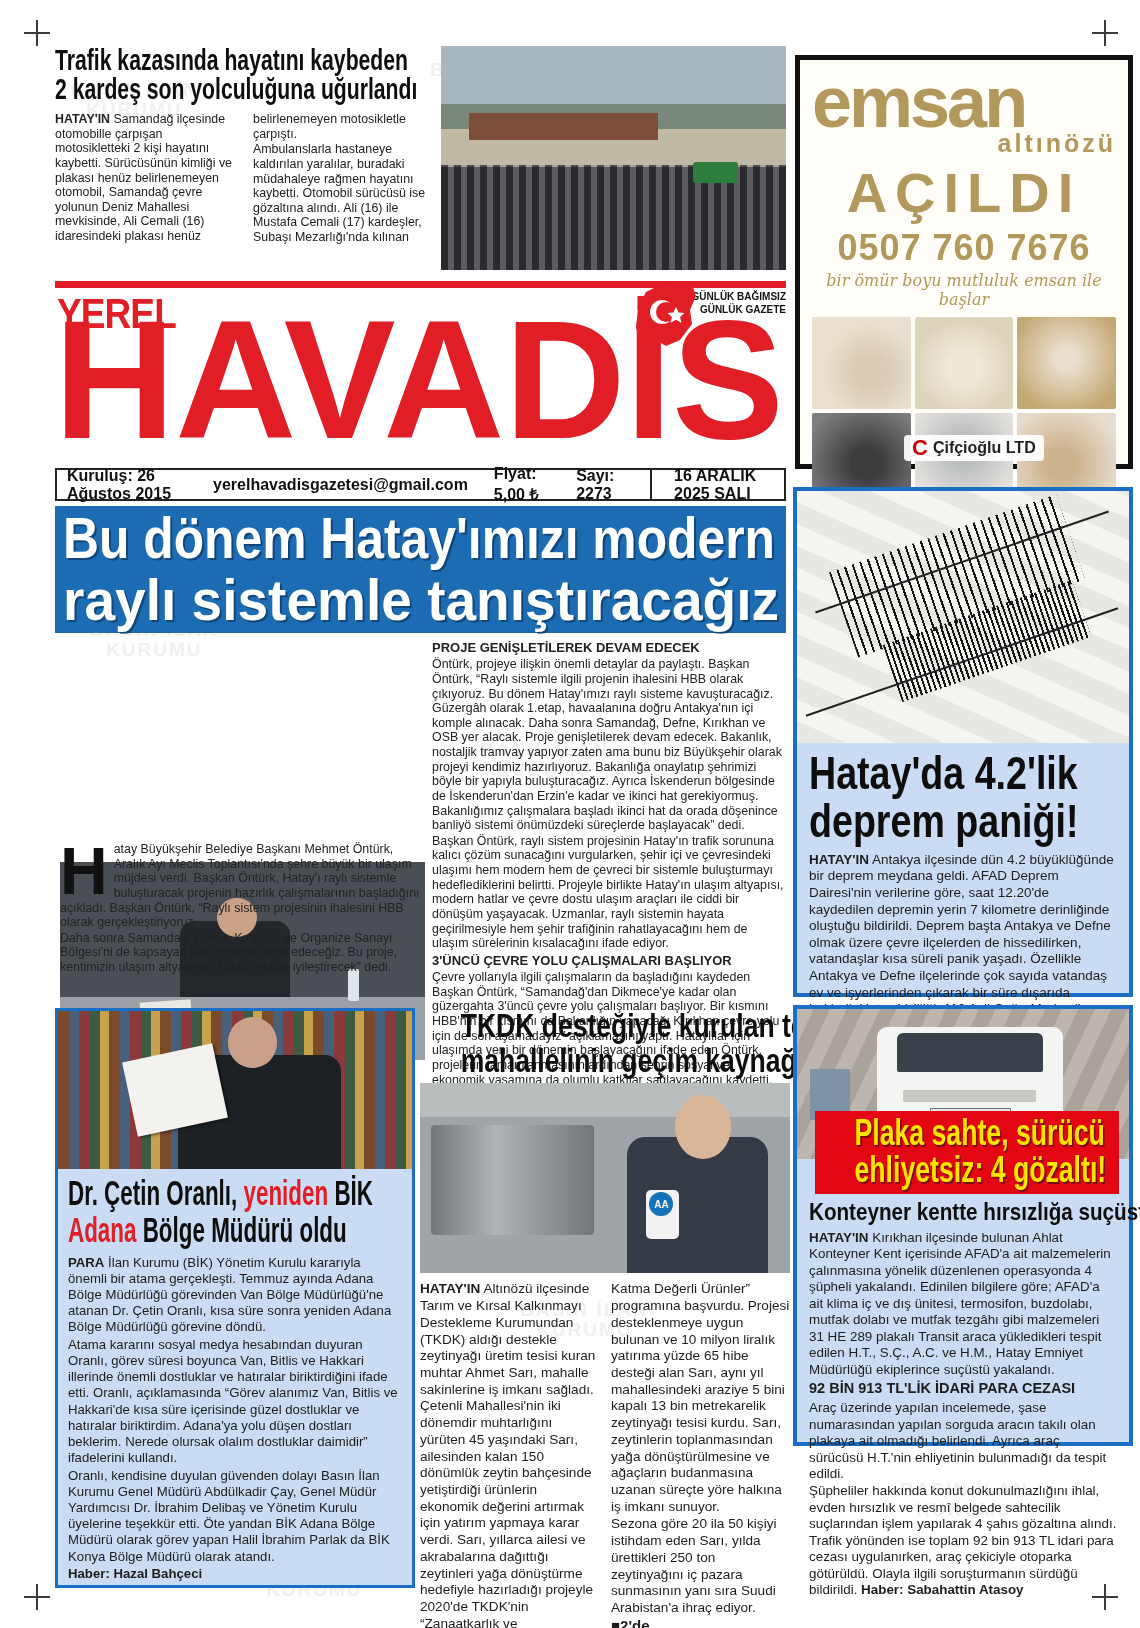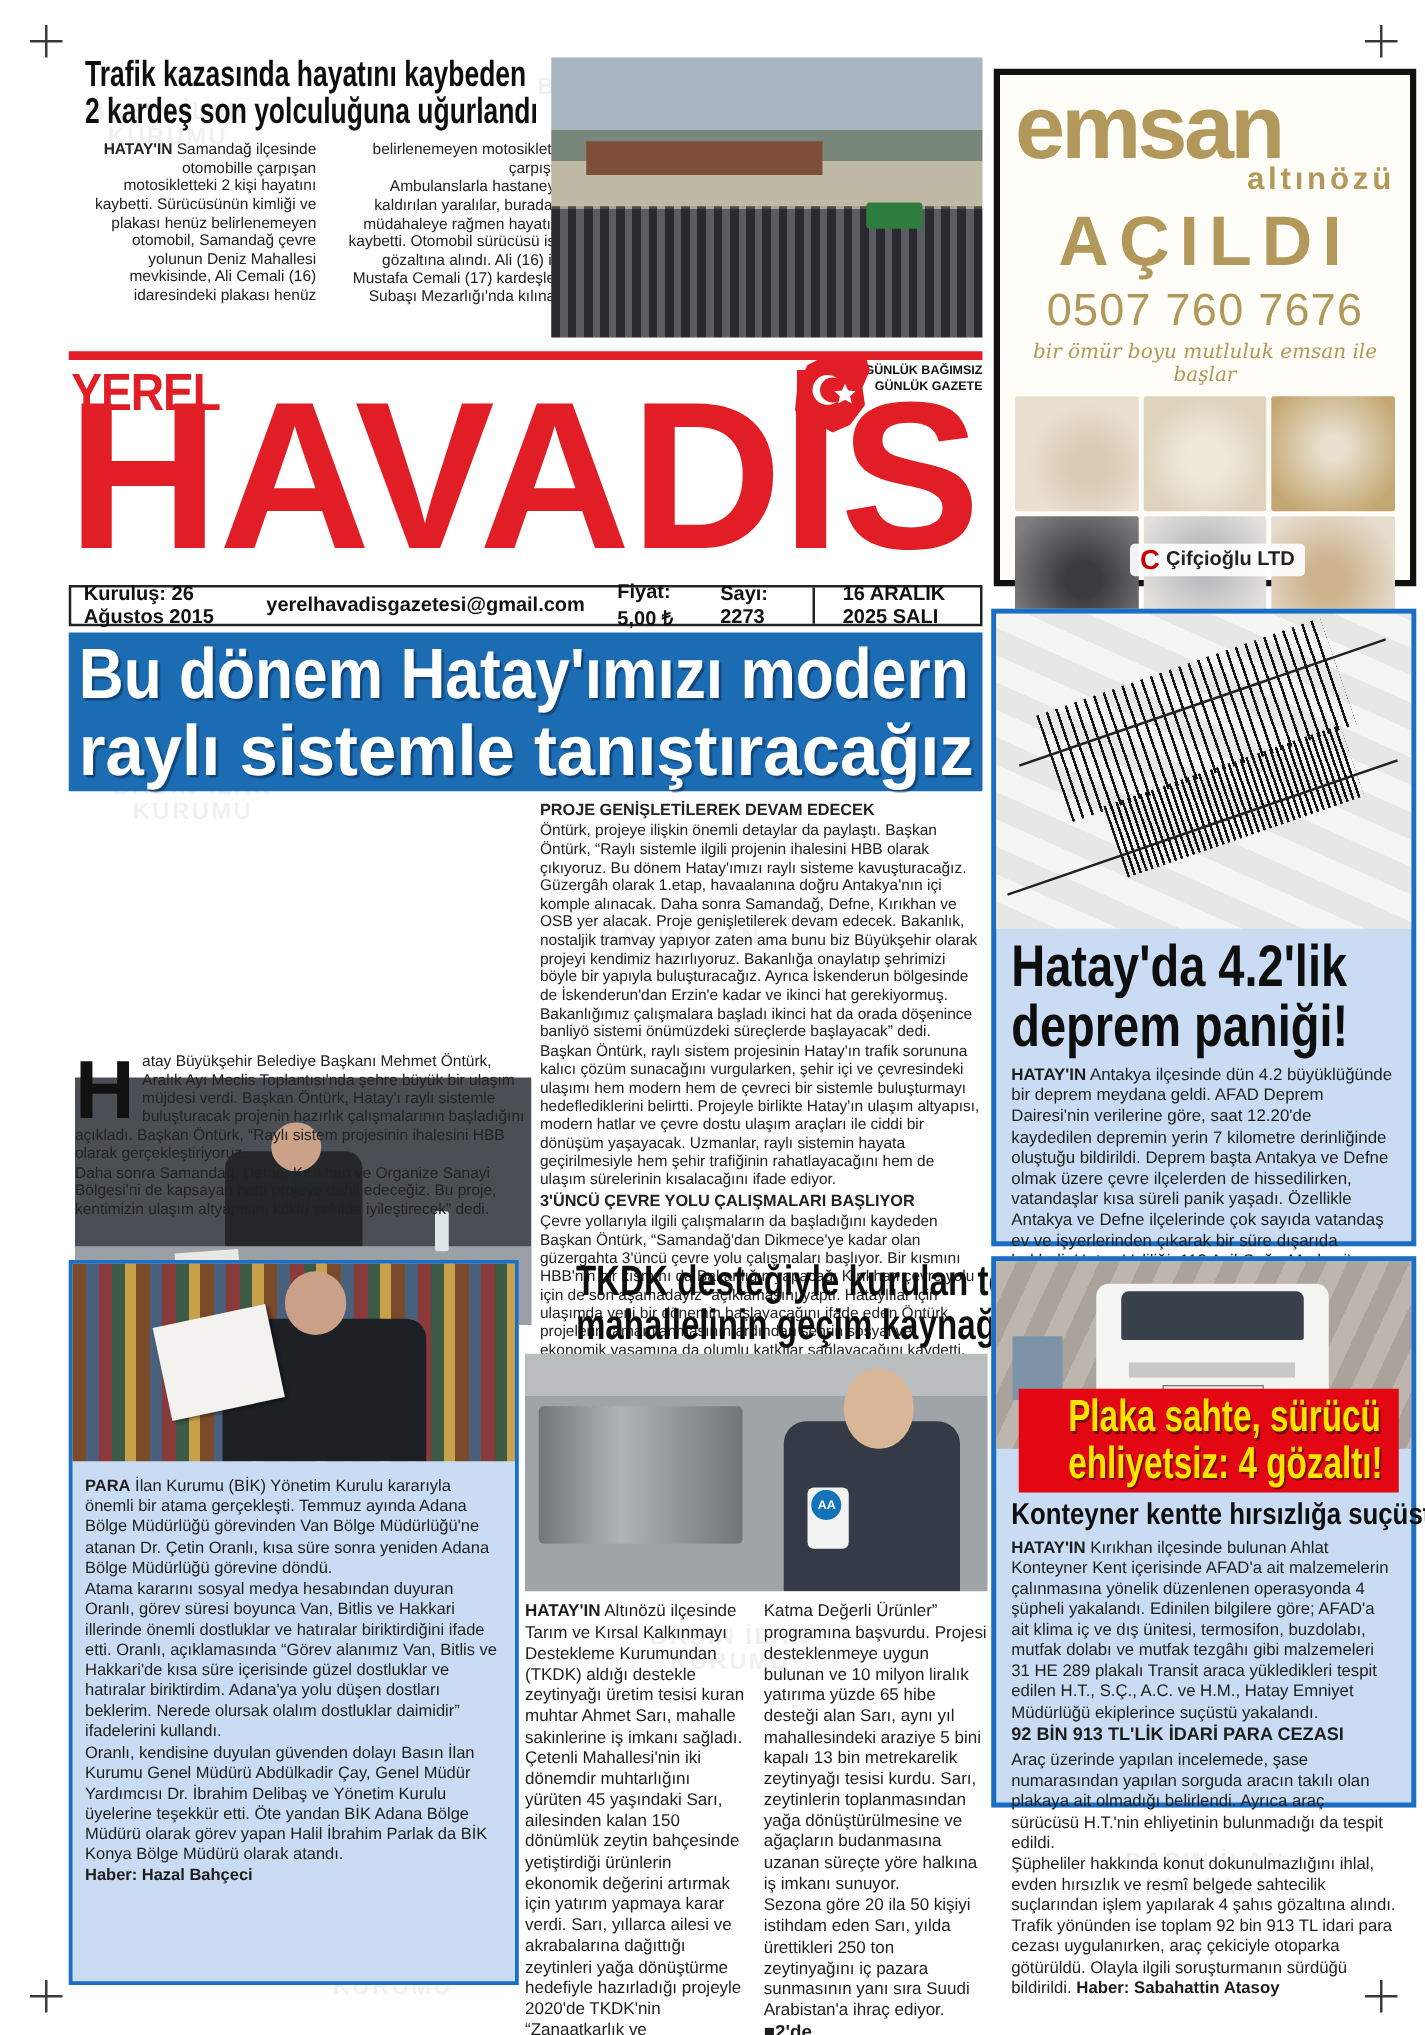--- a/index.html
+++ b/index.html
@@ -23,21 +23,21 @@
   .cond{white-space:nowrap;transform-origin:left top;display:block;font-weight:bold;color:#0e0e0e;}
   
   .top-headline{font-size:29px;line-height:1.0;margin-bottom:8px;}
   .twocol{column-count:2;column-gap:13px;}
   
   .ad-box{border:5px solid #111;background:#fffdf7;box-sizing:border-box;padding:10px 12px 8px 12px;}
   .gold{color:#b2985a;}
   .ad-brand{font-size:72px;font-weight:bold;letter-spacing:-3px;line-height:.9;}
   .ad-sub{font-size:25px;font-weight:bold;text-align:right;margin-top:-6px;letter-spacing:3px;}
   .ad-open{font-size:56px;font-weight:bold;text-align:center;letter-spacing:8px;margin-top:2px;}
-  .ad-phone{font-size:36px;font-weight:normal;text-align:center;letter-spacing:1px;margin-top:2px;}
+  .ad-phone{font-size:36px;font-weight:bold;text-align:center;letter-spacing:1px;margin-top:2px;}
   .ad-slogan{font-family:"DejaVu Serif",serif;font-style:italic;font-size:16px;text-align:center;margin-top:2px;}
   .ad-grid{display:grid;grid-template-columns:1fr 1fr 1fr;grid-template-rows:92px 92px;gap:4px;margin-top:8px;position:relative;}
   .ad-cell{border-radius:2px;}
   .ad-logo{position:absolute;left:92px;top:118px;background:rgba(255,255,255,.92);border-radius:4px;
            padding:2px 8px;font-size:16px;font-weight:bold;color:#222;display:flex;align-items:center;gap:5px;}
   .ad-logo .cmark{color:#c00;font-size:22px;font-weight:bold;line-height:1;}
   .ad-addr{margin-top:8px;font-size:17px;font-weight:bold;color:#111;text-align:center;display:flex;justify-content:center;align-items:center;gap:6px;}
   .arcelik{color:#e30613;font-style:italic;font-weight:bold;font-size:17px;}
   .arc-dot{width:14px;height:14px;background:#e30613;border-radius:3px;display:inline-block;}
   
@@ -108,21 +108,21 @@
   <div class="wm" style="left:140px;top:1120px;"><span>BASIN İLAN</span><br><span>KURUMU</span></div>
   <div class="wm" style="left:520px;top:1300px;"><span>BASIN İLAN</span><br><span>KURUMU</span></div>
   <div class="wm" style="left:900px;top:1480px;"><span>BASIN İLAN</span><br><span>KURUMU</span></div>
   <div class="wm" style="left:250px;top:1560px;"><span>BASIN İLAN</span><br><span>KURUMU</span></div>
 
   <div class="crop" style="left:24px;top:20px;"></div>
   <div class="crop" style="left:1092px;top:20px;"></div>
   <div class="crop" style="left:24px;top:1584px;"></div>
   <div class="crop" style="left:1092px;top:1584px;"></div>
 
-  <section class="abs" style="left:68px;top:46px;width:383px;text-align:right;">
+  <section class="abs" style="left:55px;top:46px;width:383px;">
     <div class="top-headline">
       <span class="cond" style="transform:scaleX(.73);">Trafik kazasında hayatını kaybeden</span>
       <span class="cond" style="transform:scaleX(.73);">2 kardeş son yolculuğuna uğurlandı</span>
     </div>
     <div class="twocol body-sm" style="height:158px;">
       <p><b class="lead">HATAY'IN</b><span> Samandağ ilçesinde otomobille çarpışan motosikletteki 2 kişi hayatını kaybetti. Sürücüsünün kimliği ve plakası henüz belirlenemeyen otomobil, Samandağ çevre yolunun Deniz Mahallesi mevkisinde, Ali Cemali (16) idaresindeki plakası henüz belirlenemeyen motosikletle çarpıştı.</span></p>
       <p><span>Ambulanslarla hastaneye kaldırılan yaralılar, buradaki müdahaleye rağmen hayatını kaybetti. Otomobil sürücüsü ise gözaltına alındı. Ali (16) ile Mustafa Cemali (17) kardeşler, Subaşı Mezarlığı'nda kılınan cenaze namazının ardından toprağa verildi. </span><b class="credit">AA</b></p>
     </div>
   </section>
 
@@ -227,20 +227,24 @@
     </div>
   </aside>
 
   <section class="abs lightblue" style="left:55px;top:1008px;width:360px;height:580px;border:3px solid #1a6fc4;box-sizing:border-box;">
     <div class="photo books" style="width:100%;height:158px;">
       <div class="fig"></div>
       <div class="head"></div>
       <div class="book"></div>
     </div>
     <div style="padding:6px 10px 0 10px;">
+      <div>
+        <span class="cond" style="font-size:35px;transform:scaleX(.64);line-height:1.05;"><span class="h-black">Dr. Çetin Oranlı, </span><span class="h-red">yeniden</span><span class="h-black"> BİK</span></span>
+        <span class="cond" style="font-size:35px;transform:scaleX(.64);line-height:1.05;"><span class="h-red">Adana</span><span class="h-black"> Bölge Müdürü oldu</span></span>
+      </div>
       <div class="body-md" style="margin-top:6px;font-size:13.2px;">
         <p><b class="lead">PARA</b><span> İlan Kurumu (BİK) Yönetim Kurulu kararıyla önemli bir atama gerçekleşti. Temmuz ayında Adana Bölge Müdürlüğü görevinden Van Bölge Müdürlüğü'ne atanan Dr. Çetin Oranlı, kısa süre sonra yeniden Adana Bölge Müdürlüğü görevine döndü.</span></p>
         <p>Atama kararını sosyal medya hesabından duyuran Oranlı, görev süresi boyunca Van, Bitlis ve Hakkari illerinde önemli dostluklar ve hatıralar biriktirdiğini ifade etti. Oranlı, açıklamasında “Görev alanımız Van, Bitlis ve Hakkari'de kısa süre içerisinde güzel dostluklar ve hatıralar biriktirdim. Adana'ya yolu düşen dostları beklerim. Nerede olursak olalım dostluklar daimidir” ifadelerini kullandı.</p>
         <p>Oranlı, kendisine duyulan güvenden dolayı Basın İlan Kurumu Genel Müdürü Abdülkadir Çay, Genel Müdür Yardımcısı Dr. İbrahim Delibaş ve Yönetim Kurulu üyelerine teşekkür etti. Öte yandan BİK Adana Bölge Müdürü olarak görev yapan Halil İbrahim Parlak da BİK Konya Bölge Müdürü olarak atandı.</p>
         <p><b class="credit">Haber: Hazal Bahçeci</b></p>
       </div>
     </div>
   </section>
 
   <section class="abs" style="left:420px;top:1008px;width:370px;height:582px;">

